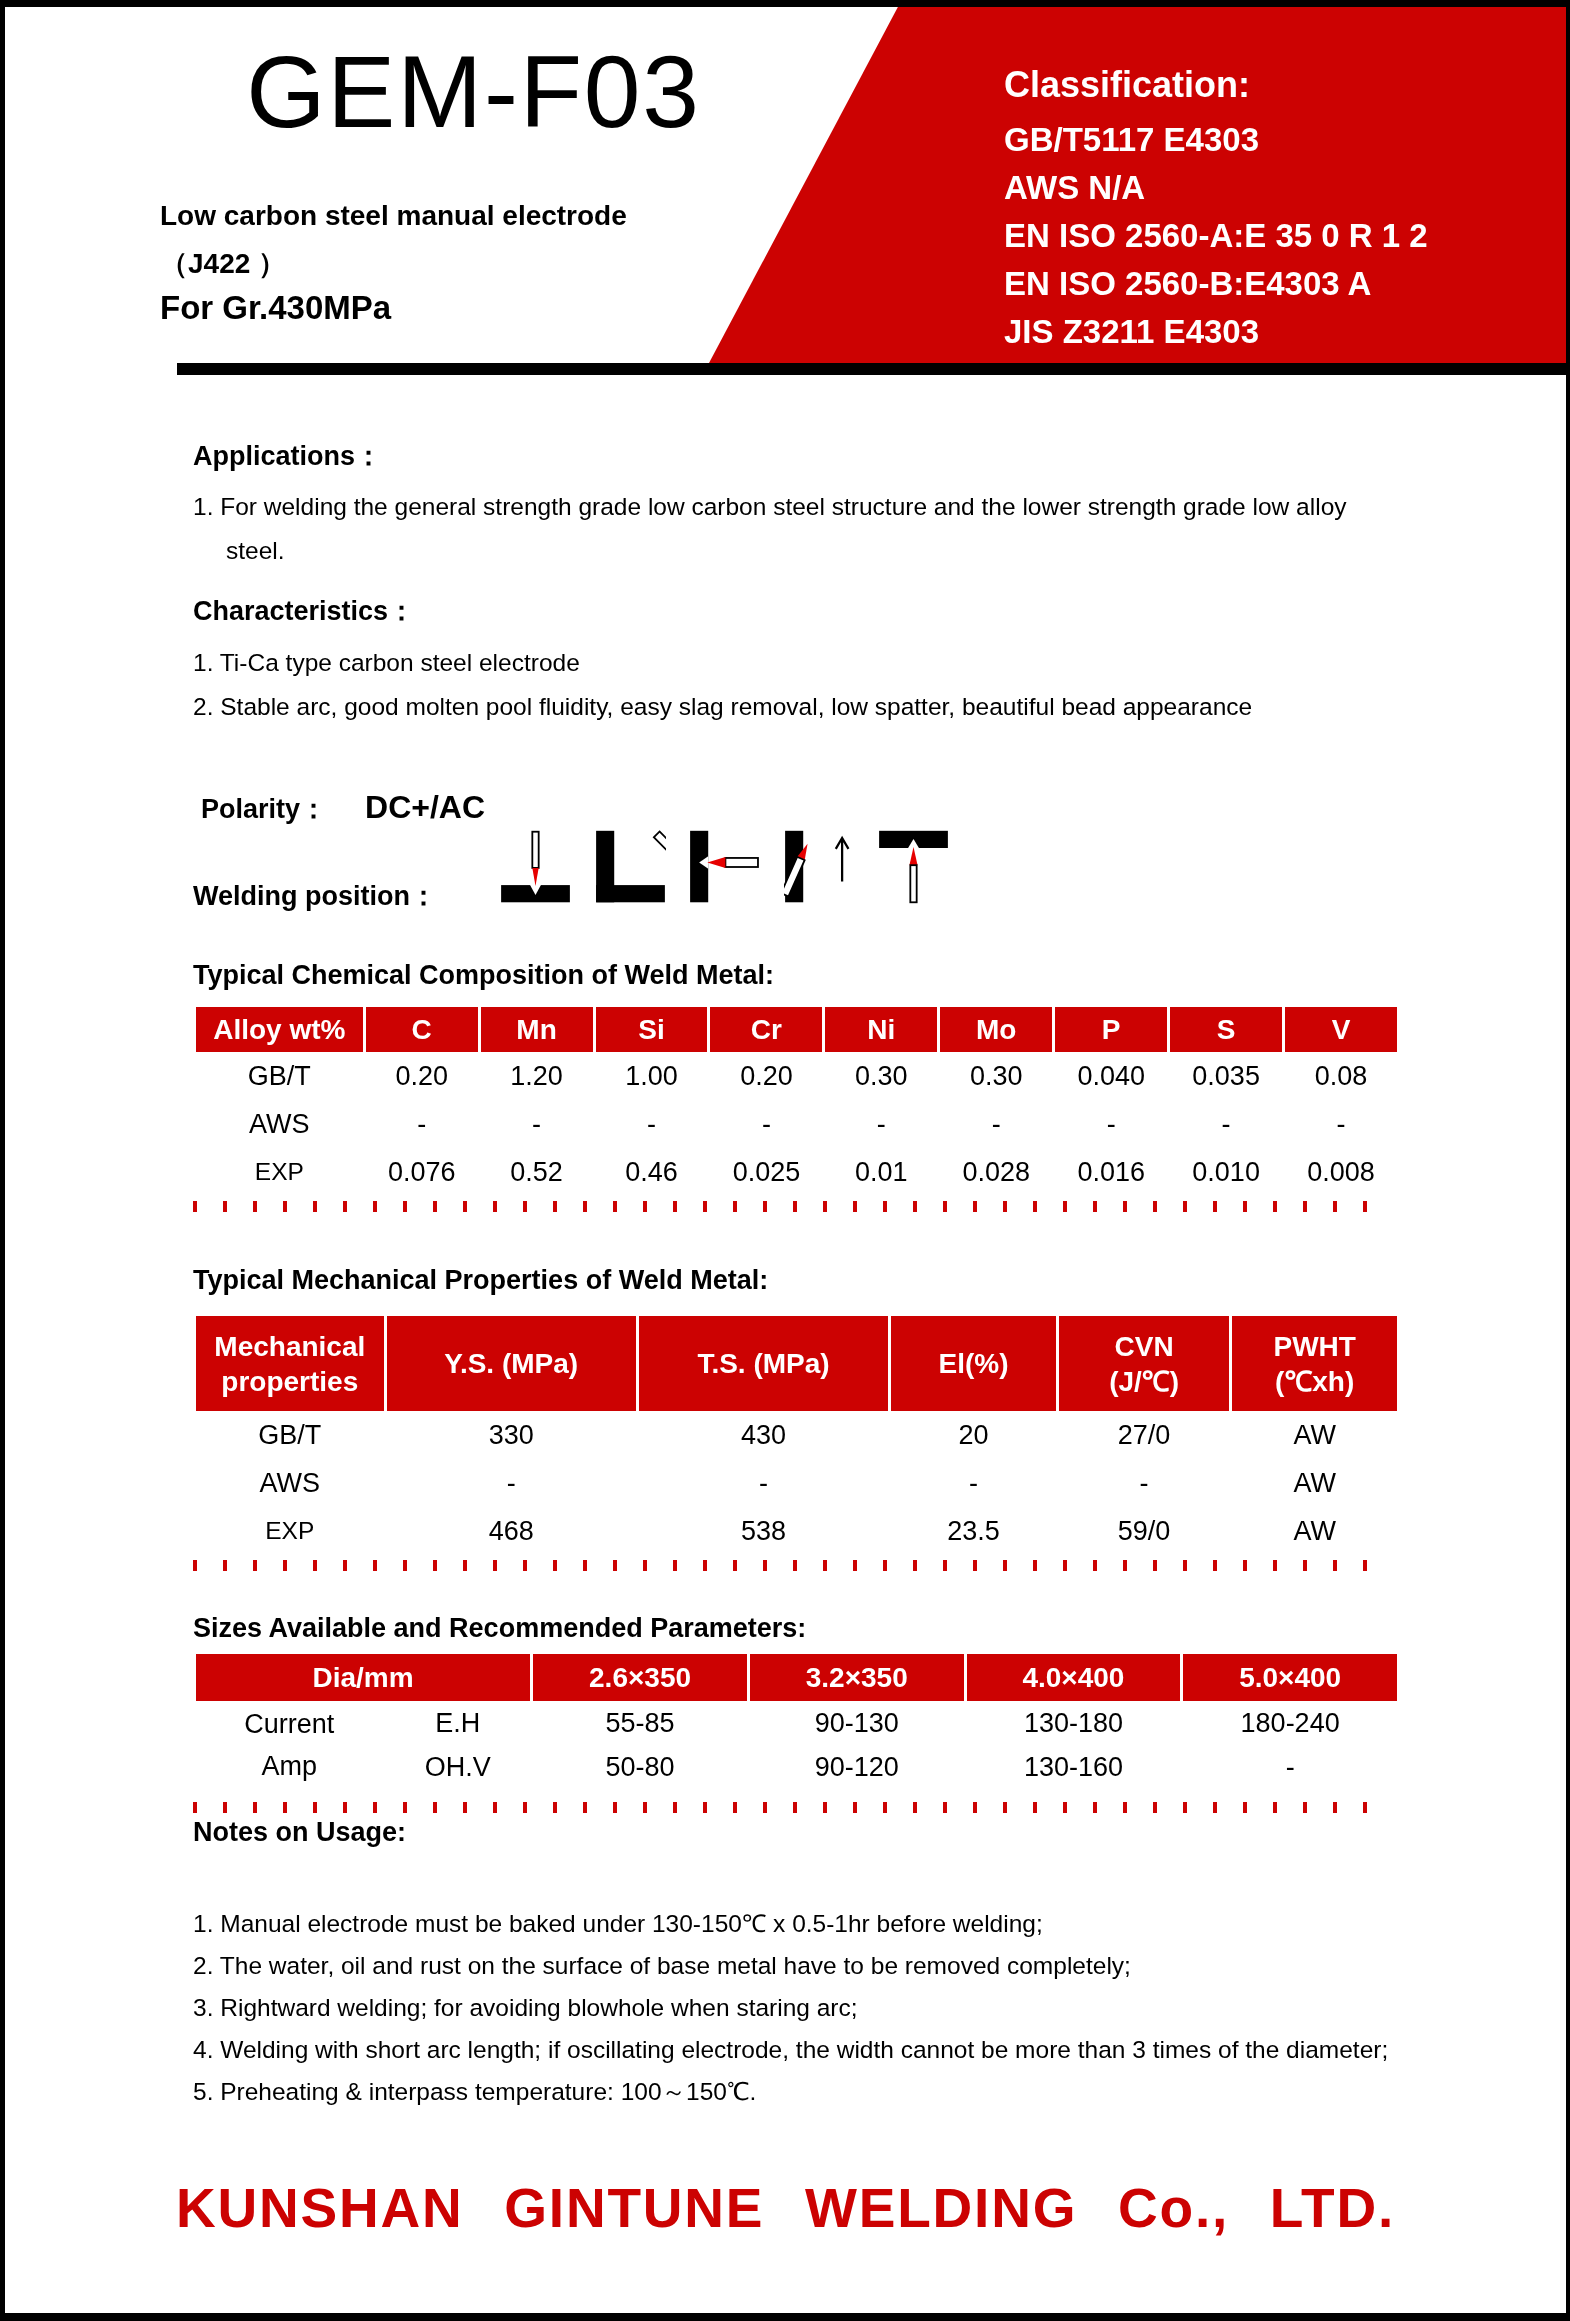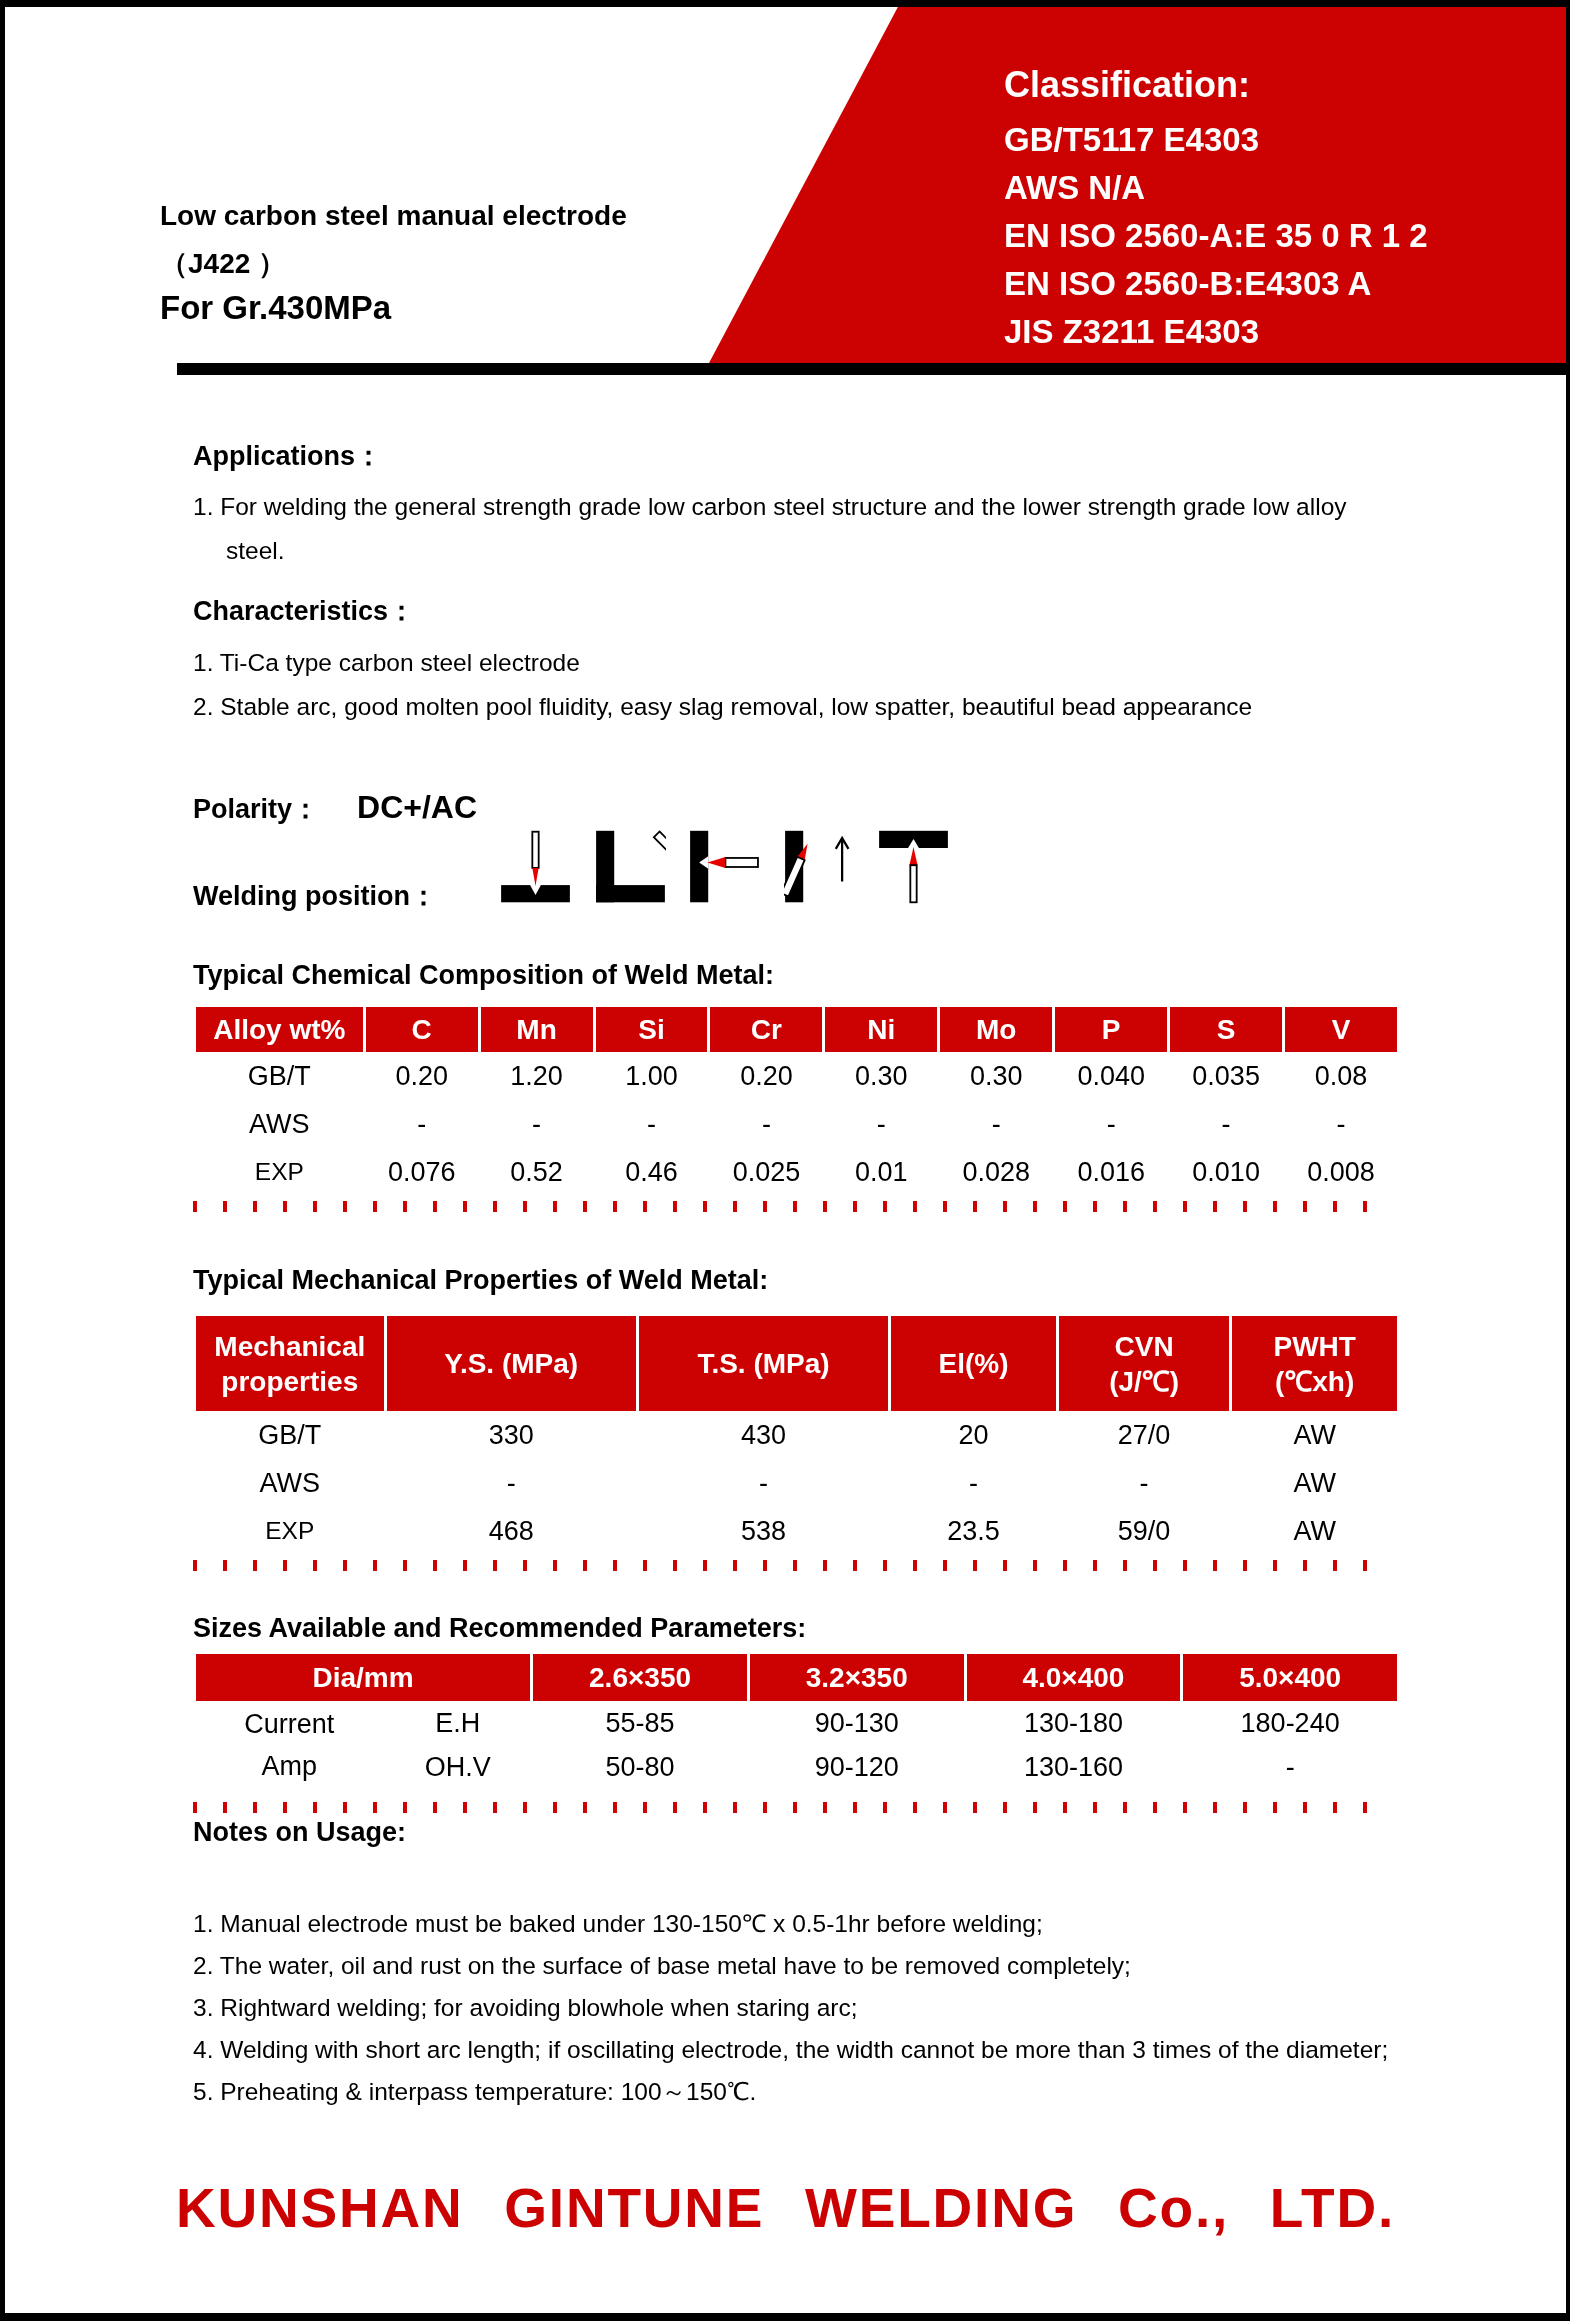--- a/index.html
+++ b/index.html
@@ -88,20 +88,21 @@
   }
 </style>
 </head>
 <body>
 
 <div class="page">
 
   <div class="red-wedge"></div>
   <div class="header-divider"></div>
 
+  <div class="abs product-title">GEM-F03</div>
   <div class="abs subtitle sub1">Low carbon steel manual electrode</div>
   <div class="abs subtitle sub2">（J422 ）</div>
   <div class="abs subtitle sub3">For Gr.430MPa</div>
 
   <div class="abs classification">
     <div class="cls-heading">Classification:</div>
     <div class="cls-line">GB/T5117  E4303</div>
     <div class="cls-line">AWS  N/A</div>
     <div class="cls-line">EN ISO 2560-A:E 35 0 R 1 2</div>
     <div class="cls-line">EN ISO 2560-B:E4303 A</div>
@@ -112,21 +113,21 @@
   <div class="abs body-list" style="left:188px;top:478px;">
     <div class="item">1. For welding the general strength grade low carbon steel structure and the lower strength grade low alloy steel.</div>
   </div>
 
   <div class="abs section-heading" style="left:188px;top:586px;">Characteristics：</div>
   <div class="abs body-list" style="left:188px;top:634px;">
     <div class="item">1. Ti-Ca type carbon steel electrode</div>
     <div class="item">2. Stable arc, good molten pool fluidity, easy slag removal, low spatter, beautiful bead appearance</div>
   </div>
 
-  <div class="abs label-row" style="left:188px;top:782px;">
+  <div class="abs label-row" style="left:196px;top:782px;">
     <span class="section-heading">Polarity：</span>
     <span class="value" style="font-weight:700;">DC+/AC</span>
   </div>
 
   <div class="abs section-heading" style="left:188px;top:871px;">Welding position：</div>
   <div class="abs weld-icons" style="left:495px;top:822px;">
 
     <svg width="71" height="76" viewBox="0 0 78 84">
       <rect class="steel" x="1" y="62" width="76" height="19"></rect>
       <polygon class="notch" points="33,62 45,62 39,73"></polygon>

